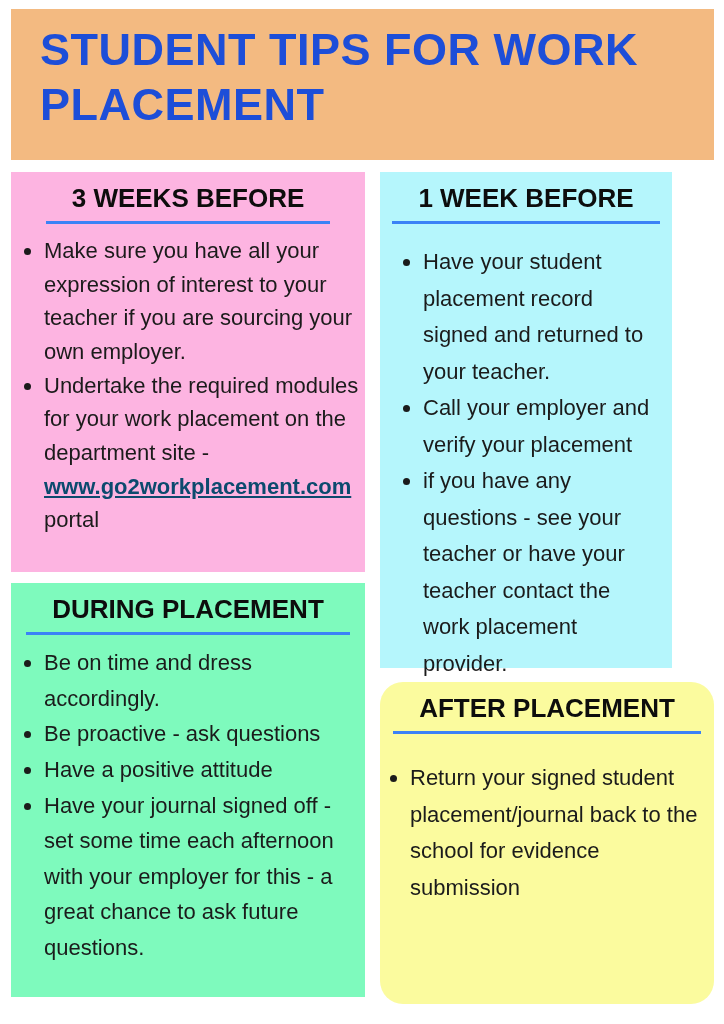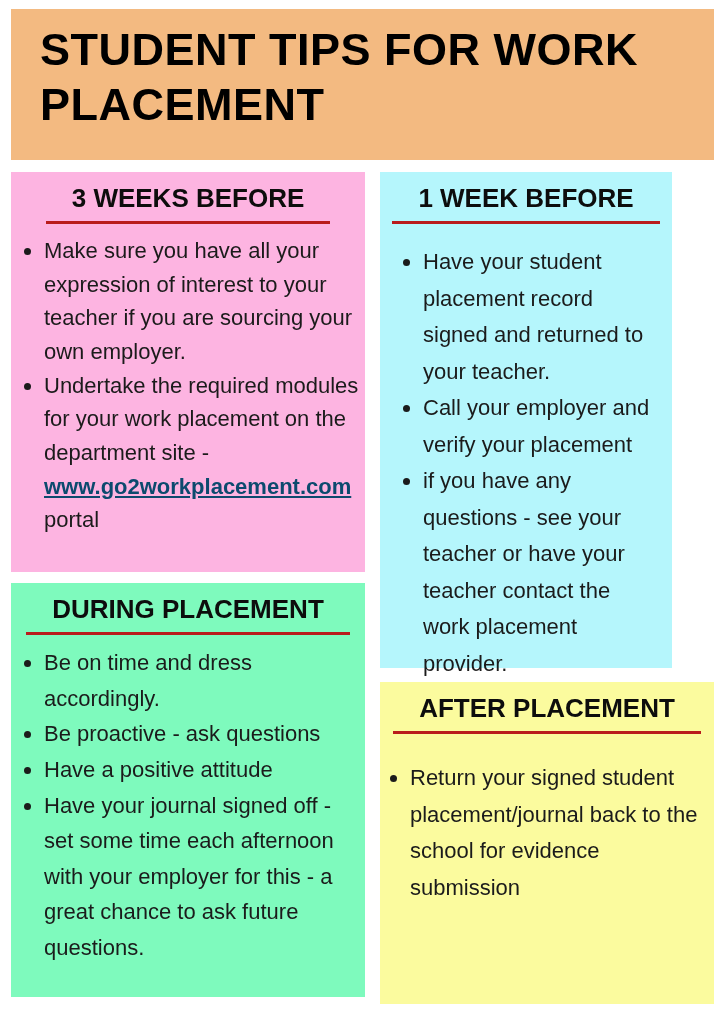--- a/index.html
+++ b/index.html
@@ -18,38 +18,38 @@
     width: 703px; height: 151px;
     box-sizing: border-box;
     padding: 14px 28px 0 29px;
   }
   .header h1 {
     margin: 0;
     font-size: 45px;
     line-height: 1.22;
     font-weight: 900;
     letter-spacing: 0.5px;
-    color: #000000;
+    color: #1d4ed8;
   }
   .panel {
     position: absolute;
     box-sizing: border-box;
   }
   .panel-pink   { left: 11px;  top: 172px; width: 354px; height: 400px; }
   .panel-cyan   { left: 380px; top: 172px; width: 292px; height: 496px; }
   .panel-green  { left: 11px;  top: 583px; width: 354px; height: 414px; }
   .panel-yellow { left: 380px; top: 682px; width: 334px; height: 322px; }
 
   .section-title { text-align: center; padding-top: 11px; }
   .title-text {
     display: inline-block;
     font-size: 26px;
     font-weight: bold;
     color: #0d0d0d;
-    border-bottom: 3px solid #b91c1c;
+    border-bottom: 3px solid #3b82f6;
     padding: 0 26px 7px 26px;
     white-space: nowrap;
   }
   .panel ul {
     margin: 12px 0 0 0;
     padding: 0 2px 0 33px;
     font-size: 22px;
     line-height: 1.66;
     color: #1b1b1b;
   }
@@ -121,21 +121,21 @@
       </li>
       <li>
         <span>Have a positive attitude</span>
       </li>
       <li>
         <span>Have your journal signed off - set some time each afternoon with your employer for this - a great chance to ask future questions.</span>
       </li>
     </ul>
   </section>
 
-  <section class="panel panel-yellow" style="background-color: rgb(251, 251, 158);">
+  <section class="panel panel-yellow" style="background-color: rgb(251, 251, 158); border-radius: 23px;">
     <div class="section-title">
       <span class="title-text">AFTER PLACEMENT</span>
     </div>
     <ul>
       <li>
         <span>Return your signed student placement/journal back to the school for evidence submission</span>
       </li>
     </ul>
   </section>
 

